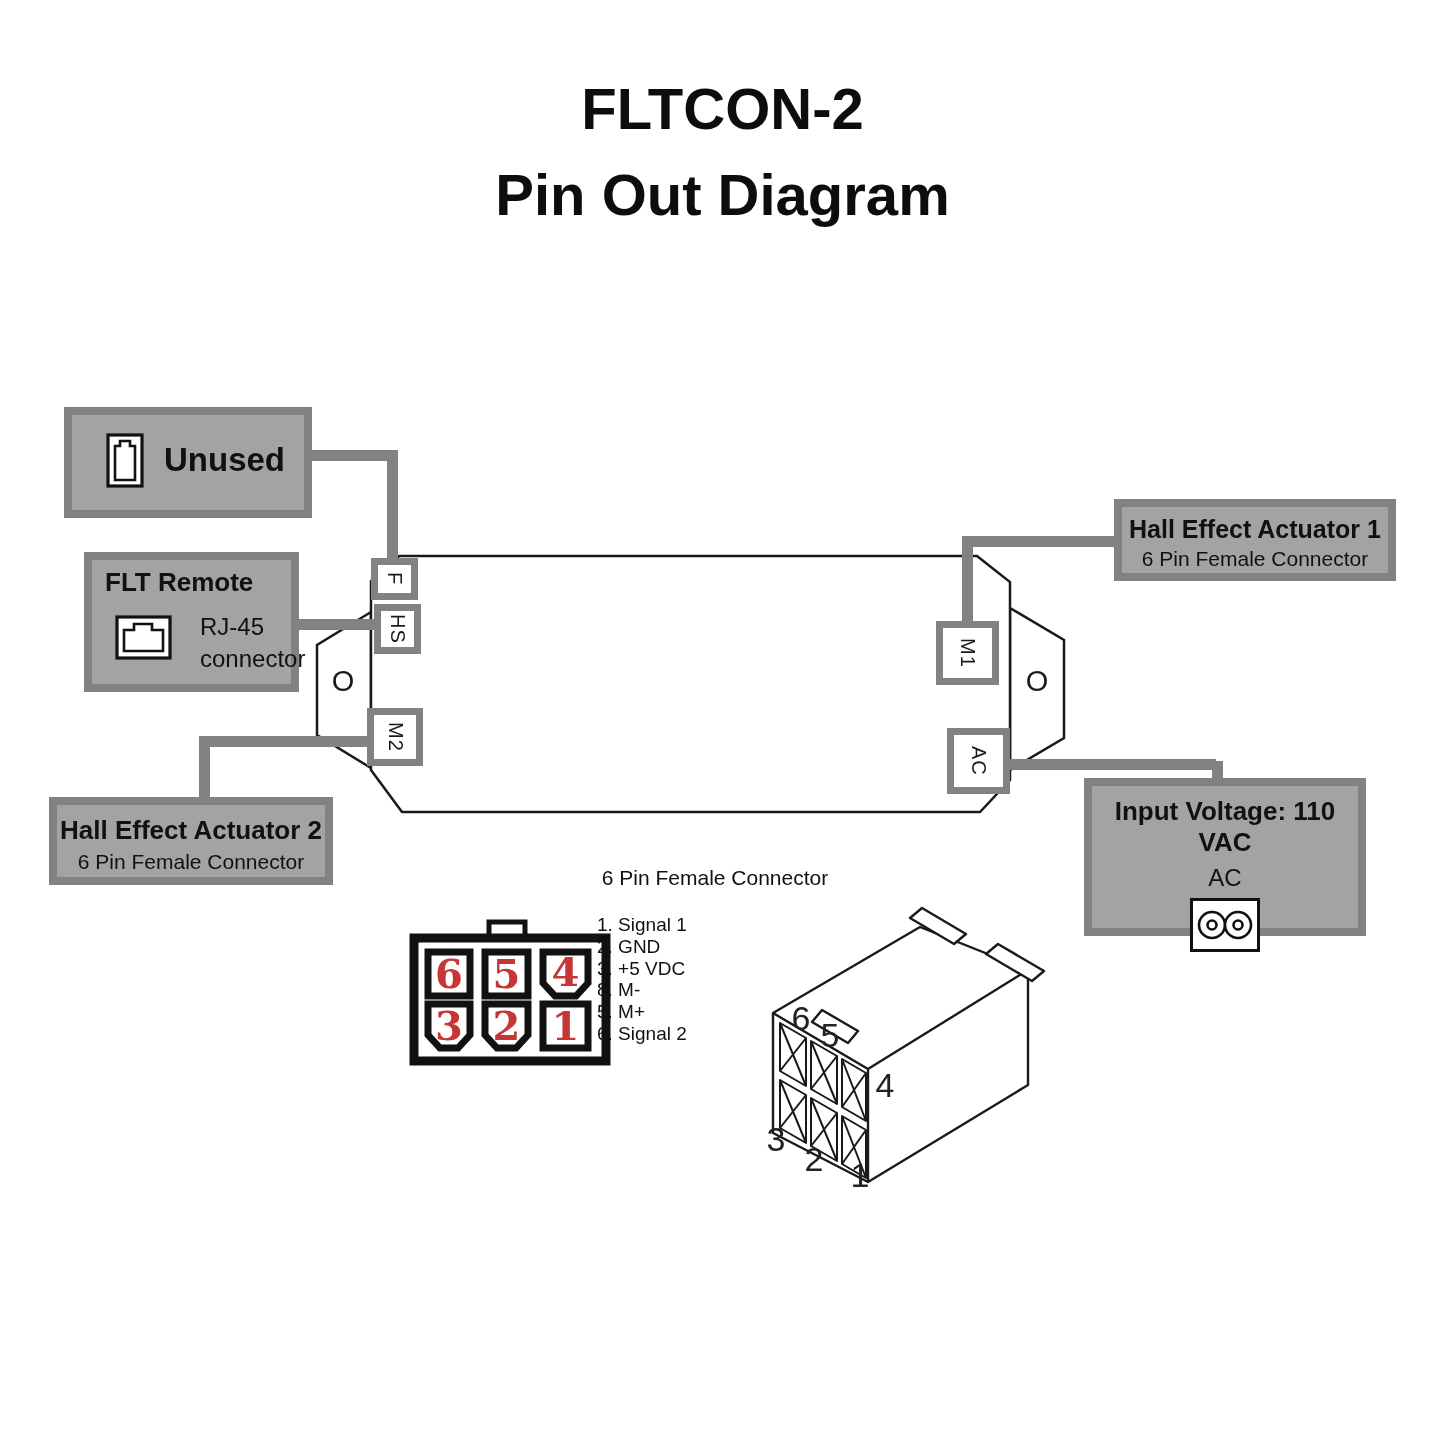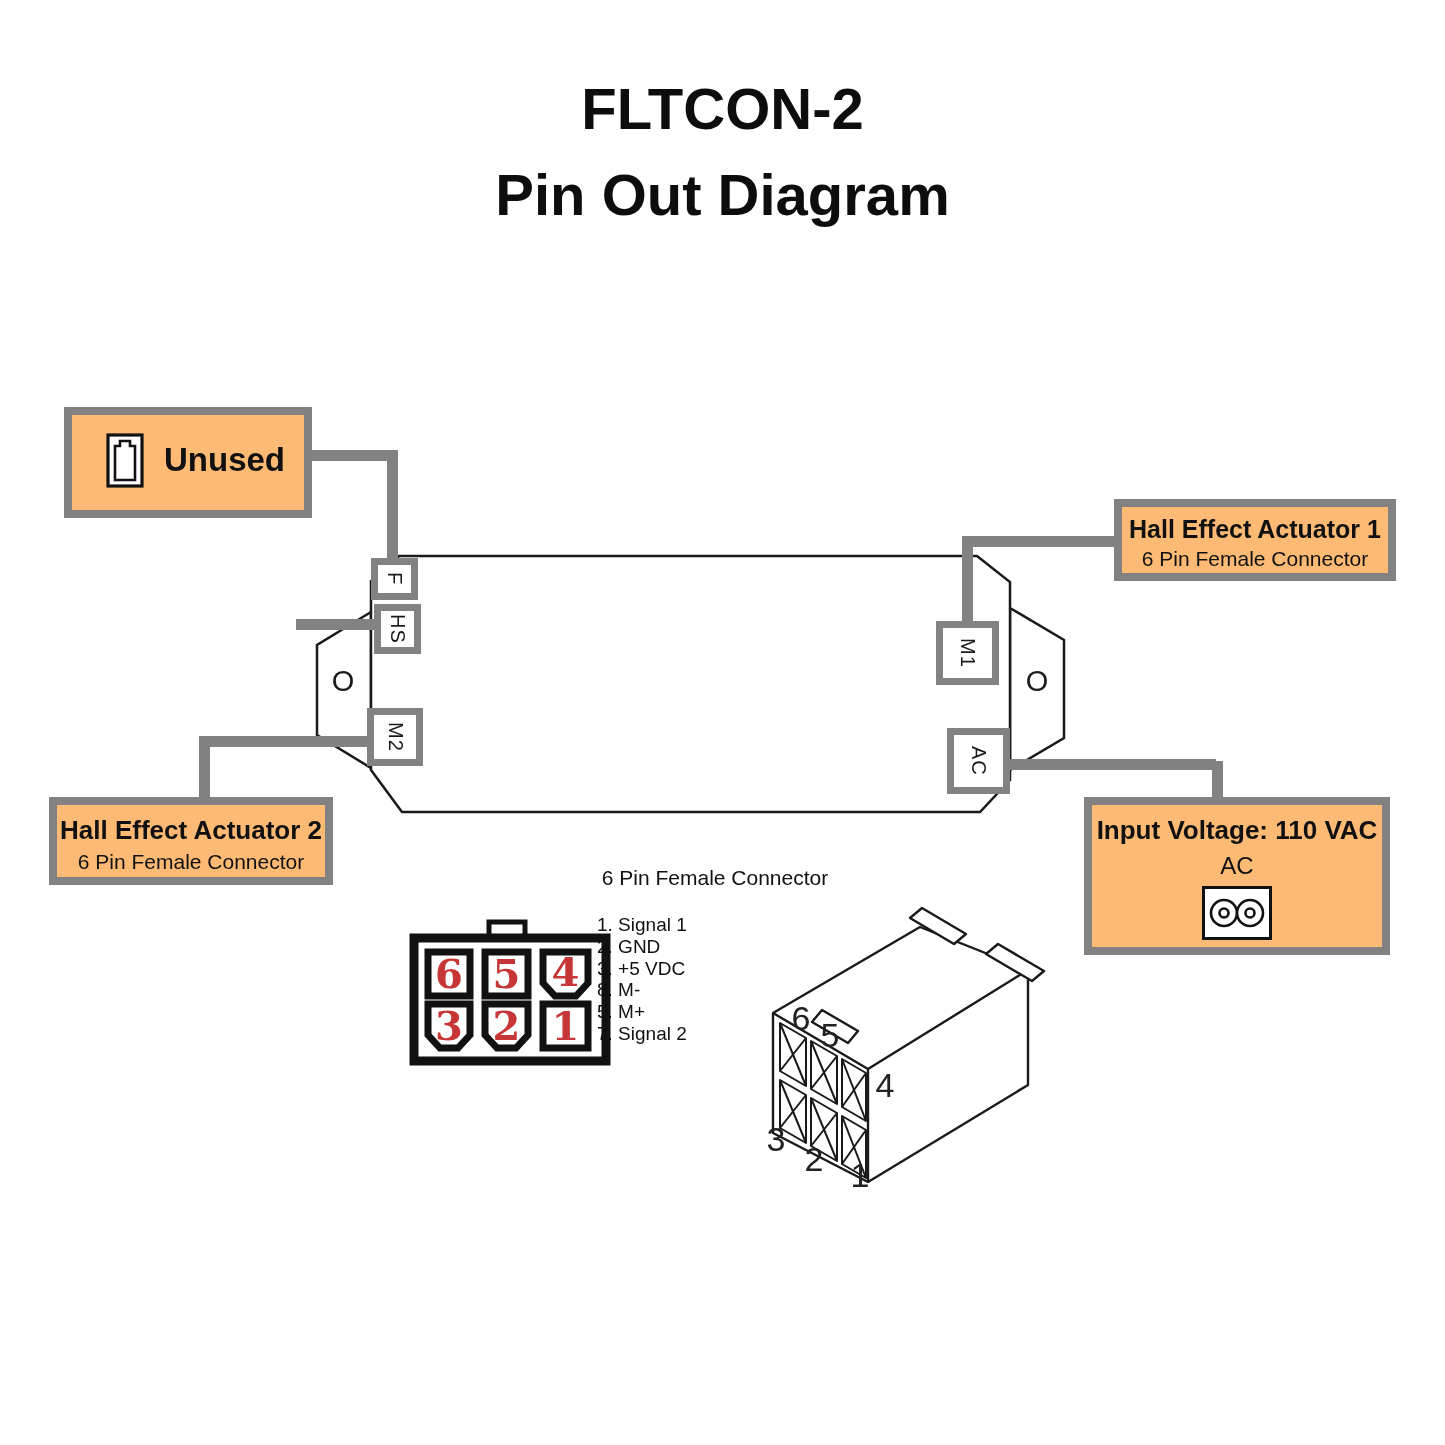--- a/index.html
+++ b/index.html
@@ -3,21 +3,21 @@
 <meta charset="utf-8">
 <style>
   html,body{margin:0;padding:0;background:#ffffff;}
   .canvas{
     position:relative;width:1445px;height:1445px;background:#ffffff;overflow:hidden;
     font-family:"Liberation Sans","DejaVu Sans",sans-serif;color:#111;border-radius:24px;
   }
   .page-title{position:absolute;top:66px;left:0;width:100%;text-align:center;
     font-size:58px;font-weight:700;line-height:86px;color:#0d0d0d;}
   
-  .gbox{position:absolute;background:#fdba74;border:8px solid #828282;box-sizing:border-box;z-index:5;}
+  .gbox{position:absolute;background:#a3a3a3;border:8px solid #828282;box-sizing:border-box;z-index:5;}
   .gbox .ttl{font-weight:700;}
   .centered{text-align:center;}
   
   .wire{position:absolute;background:#828282;z-index:2;}
   
   .port{position:absolute;background:#fff;border:7px solid #828282;box-sizing:border-box;
     display:flex;align-items:center;justify-content:center;
     writing-mode:vertical-rl;text-orientation:mixed;
     font-size:20px;letter-spacing:1px;color:#1a1a1a;z-index:6;}
   .layer{position:absolute;z-index:1;}
@@ -74,52 +74,61 @@
   </div>
 
   <div class="gbox" style="left:64px;top:407px;width:248px;height:111px;">
     <svg class="abs" style="left:34px;top:18px;" width="38" height="56" viewBox="0 0 38 56">
       <rect x="2" y="2" width="34" height="51" fill="#fff" stroke="#111" stroke-width="3.2"></rect>
       <path d="M 9,13 L 14,13 L 14,8 L 24,8 L 24,13 L 29,13 L 29,47 L 9,47 Z" fill="#fff" stroke="#111" stroke-width="2.6"></path>
     </svg>
     <div class="abs ttl" style="left:92px;top:26px;font-size:33px;">Unused</div>
   </div>
 
+  <div class="gbox" style="left:84px;top:552px;width:215px;height:140px;">
+    <div class="abs ttl" style="left:13px;top:7px;font-size:26px;">FLT Remote</div>
+    <svg class="abs" style="left:23px;top:55px;" width="57" height="45" viewBox="0 0 57 45">
+      <rect x="2" y="2" width="53" height="41" fill="#fff" stroke="#111" stroke-width="3.2"></rect>
+      <path d="M 9,15 L 19,15 L 19,9 L 37,9 L 37,15 L 48,15 L 48,36 L 9,36 Z" fill="#fff" stroke="#111" stroke-width="2.6"></path>
+    </svg>
+    <div class="abs" style="left:108px;top:53px;font-size:24px;">RJ-45</div>
+    <div class="abs" style="left:108px;top:85px;font-size:24px;">connector</div>
+  </div>
 
   <div class="gbox centered" style="left:1114px;top:499px;width:282px;height:82px;">
     <div class="ttl" style="margin-top:8px;font-size:25px;">Hall Effect Actuator 1</div>
     <div style="margin-top:3px;font-size:21px;">6 Pin Female Connector</div>
   </div>
 
   <div class="gbox centered" style="left:49px;top:797px;width:284px;height:88px;">
     <div class="ttl" style="margin-top:10px;font-size:26px;text-align:center;">Hall Effect Actuator 2</div>
     <div style="margin-top:4px;font-size:21px;">6 Pin Female Connector</div>
   </div>
 
-  <div class="gbox centered" style="left:1084px;top:797px;width:306px;height:158px;">
+  <div class="gbox centered" style="left:1084px;top:778px;width:282px;height:158px;">
     <div class="ttl" style="margin-top:10px;font-size:26px;">Input Voltage: 110 VAC</div>
     <div style="margin-top:6px;font-size:24px;">AC</div>
     <svg style="display:block;margin:5px auto 0;" width="72" height="56" viewBox="0 0 72 56">
       <rect x="2.5" y="2.5" width="67" height="51" fill="#fff" stroke="#111" stroke-width="3"></rect>
       <circle cx="23" cy="28" r="13" fill="#fff" stroke="#111" stroke-width="2.6"></circle>
       <circle cx="49" cy="28" r="13" fill="#fff" stroke="#111" stroke-width="2.6"></circle>
       <circle cx="23" cy="28" r="4.5" fill="#fff" stroke="#111" stroke-width="2.6"></circle>
       <circle cx="49" cy="28" r="4.5" fill="#fff" stroke="#111" stroke-width="2.6"></circle>
     </svg>
   </div>
 
   <div class="abs centered" style="left:590px;top:866px;width:250px;font-size:21px;z-index:3;">6 Pin Female Connector</div>
 
   <div class="abs" style="left:597px;top:914px;font-size:19px;line-height:21.8px;z-index:3;">
     <div class="legend-line">1. Signal 1</div>
     <div class="legend-line">2. GND</div>
     <div class="legend-line">3. +5 VDC</div>
     <div class="legend-line">8. M-</div>
     <div class="legend-line">5. M+</div>
-    <div class="legend-line">7. Signal 2</div>
+    <div class="legend-line">6. Signal 2</div>
   </div>
 
   <svg class="layer" style="left:400px;top:903px;" width="220" height="170" viewBox="0 0 220 170">
     <rect x="89" y="19" width="36" height="20" fill="#fff" stroke="#111" stroke-width="5"></rect>
     <rect x="14" y="35" width="192" height="123" fill="#fff" stroke="#111" stroke-width="9"></rect>
 
     <rect x="28" y="49" width="42" height="44" fill="#fff" stroke="#111" stroke-width="7"></rect>
     <rect x="85" y="49" width="43" height="44" fill="#fff" stroke="#111" stroke-width="7"></rect>
     <path d="M 143,49 H 188 V 80 L 176,93 H 155 L 143,80 Z" fill="#fff" stroke="#111" stroke-width="7"></path>
     <path d="M 28,101 H 70 V 132 L 58,145 H 40 L 28,132 Z" fill="#fff" stroke="#111" stroke-width="7"></path>

